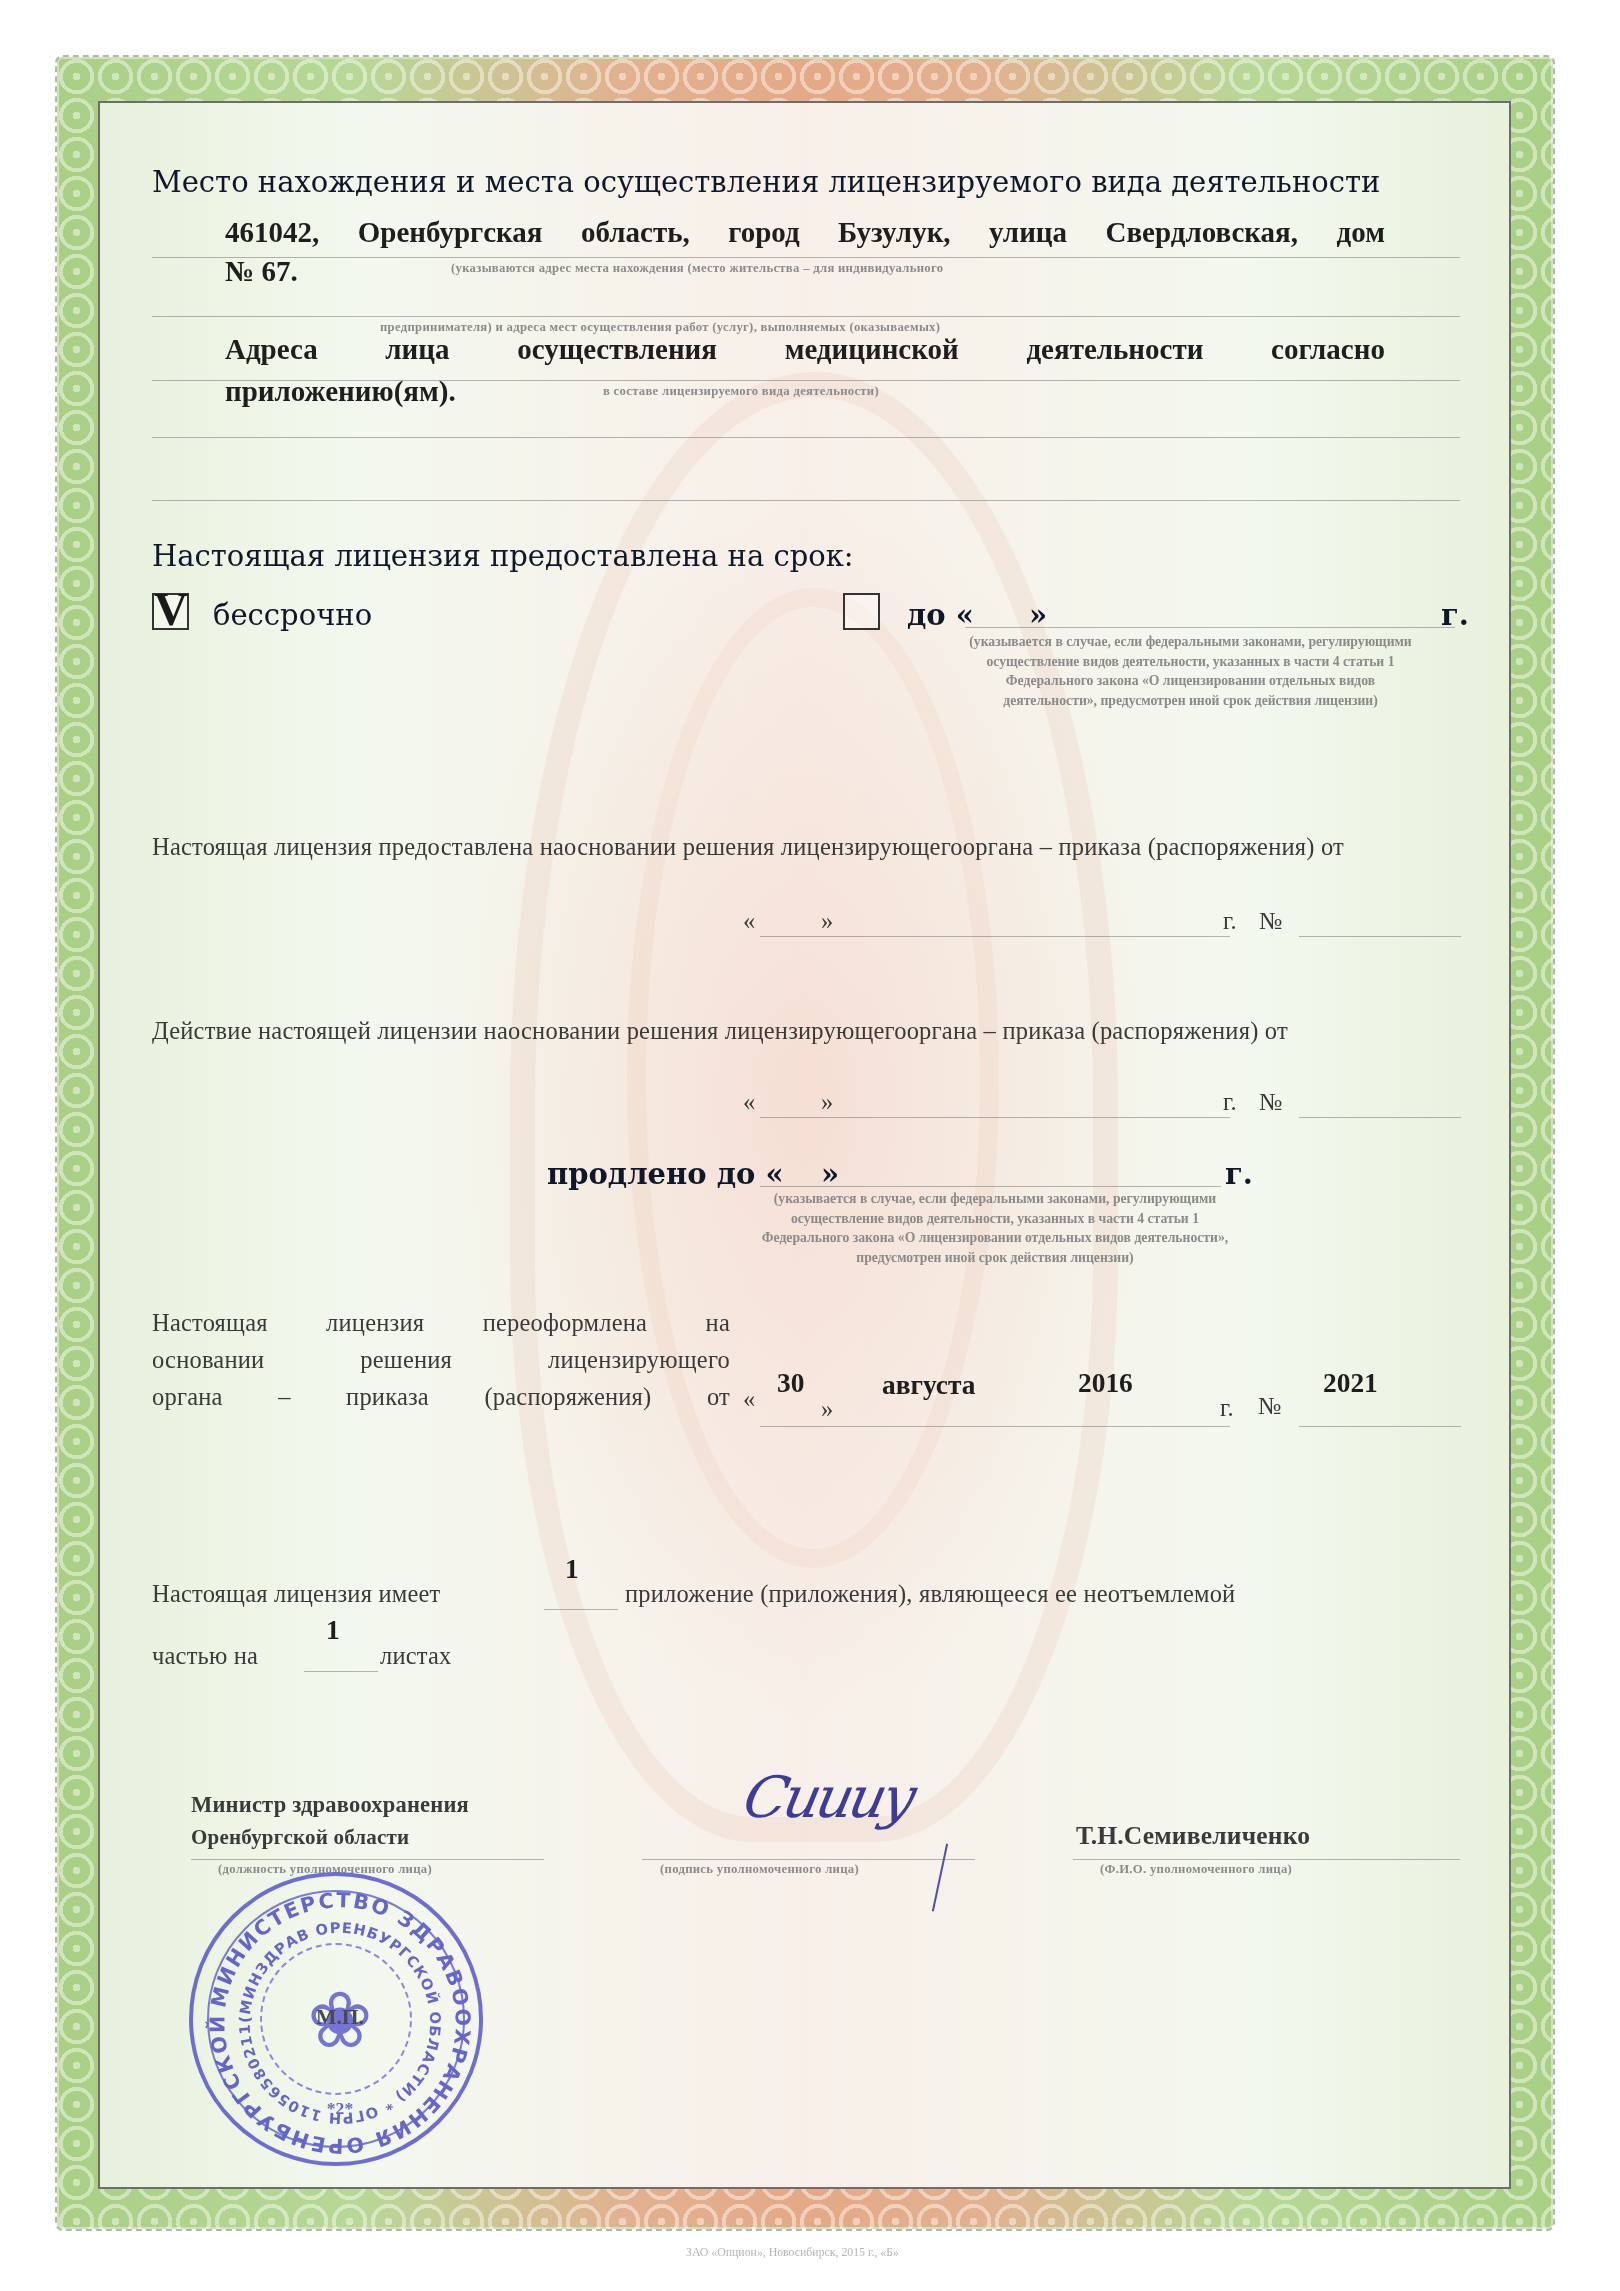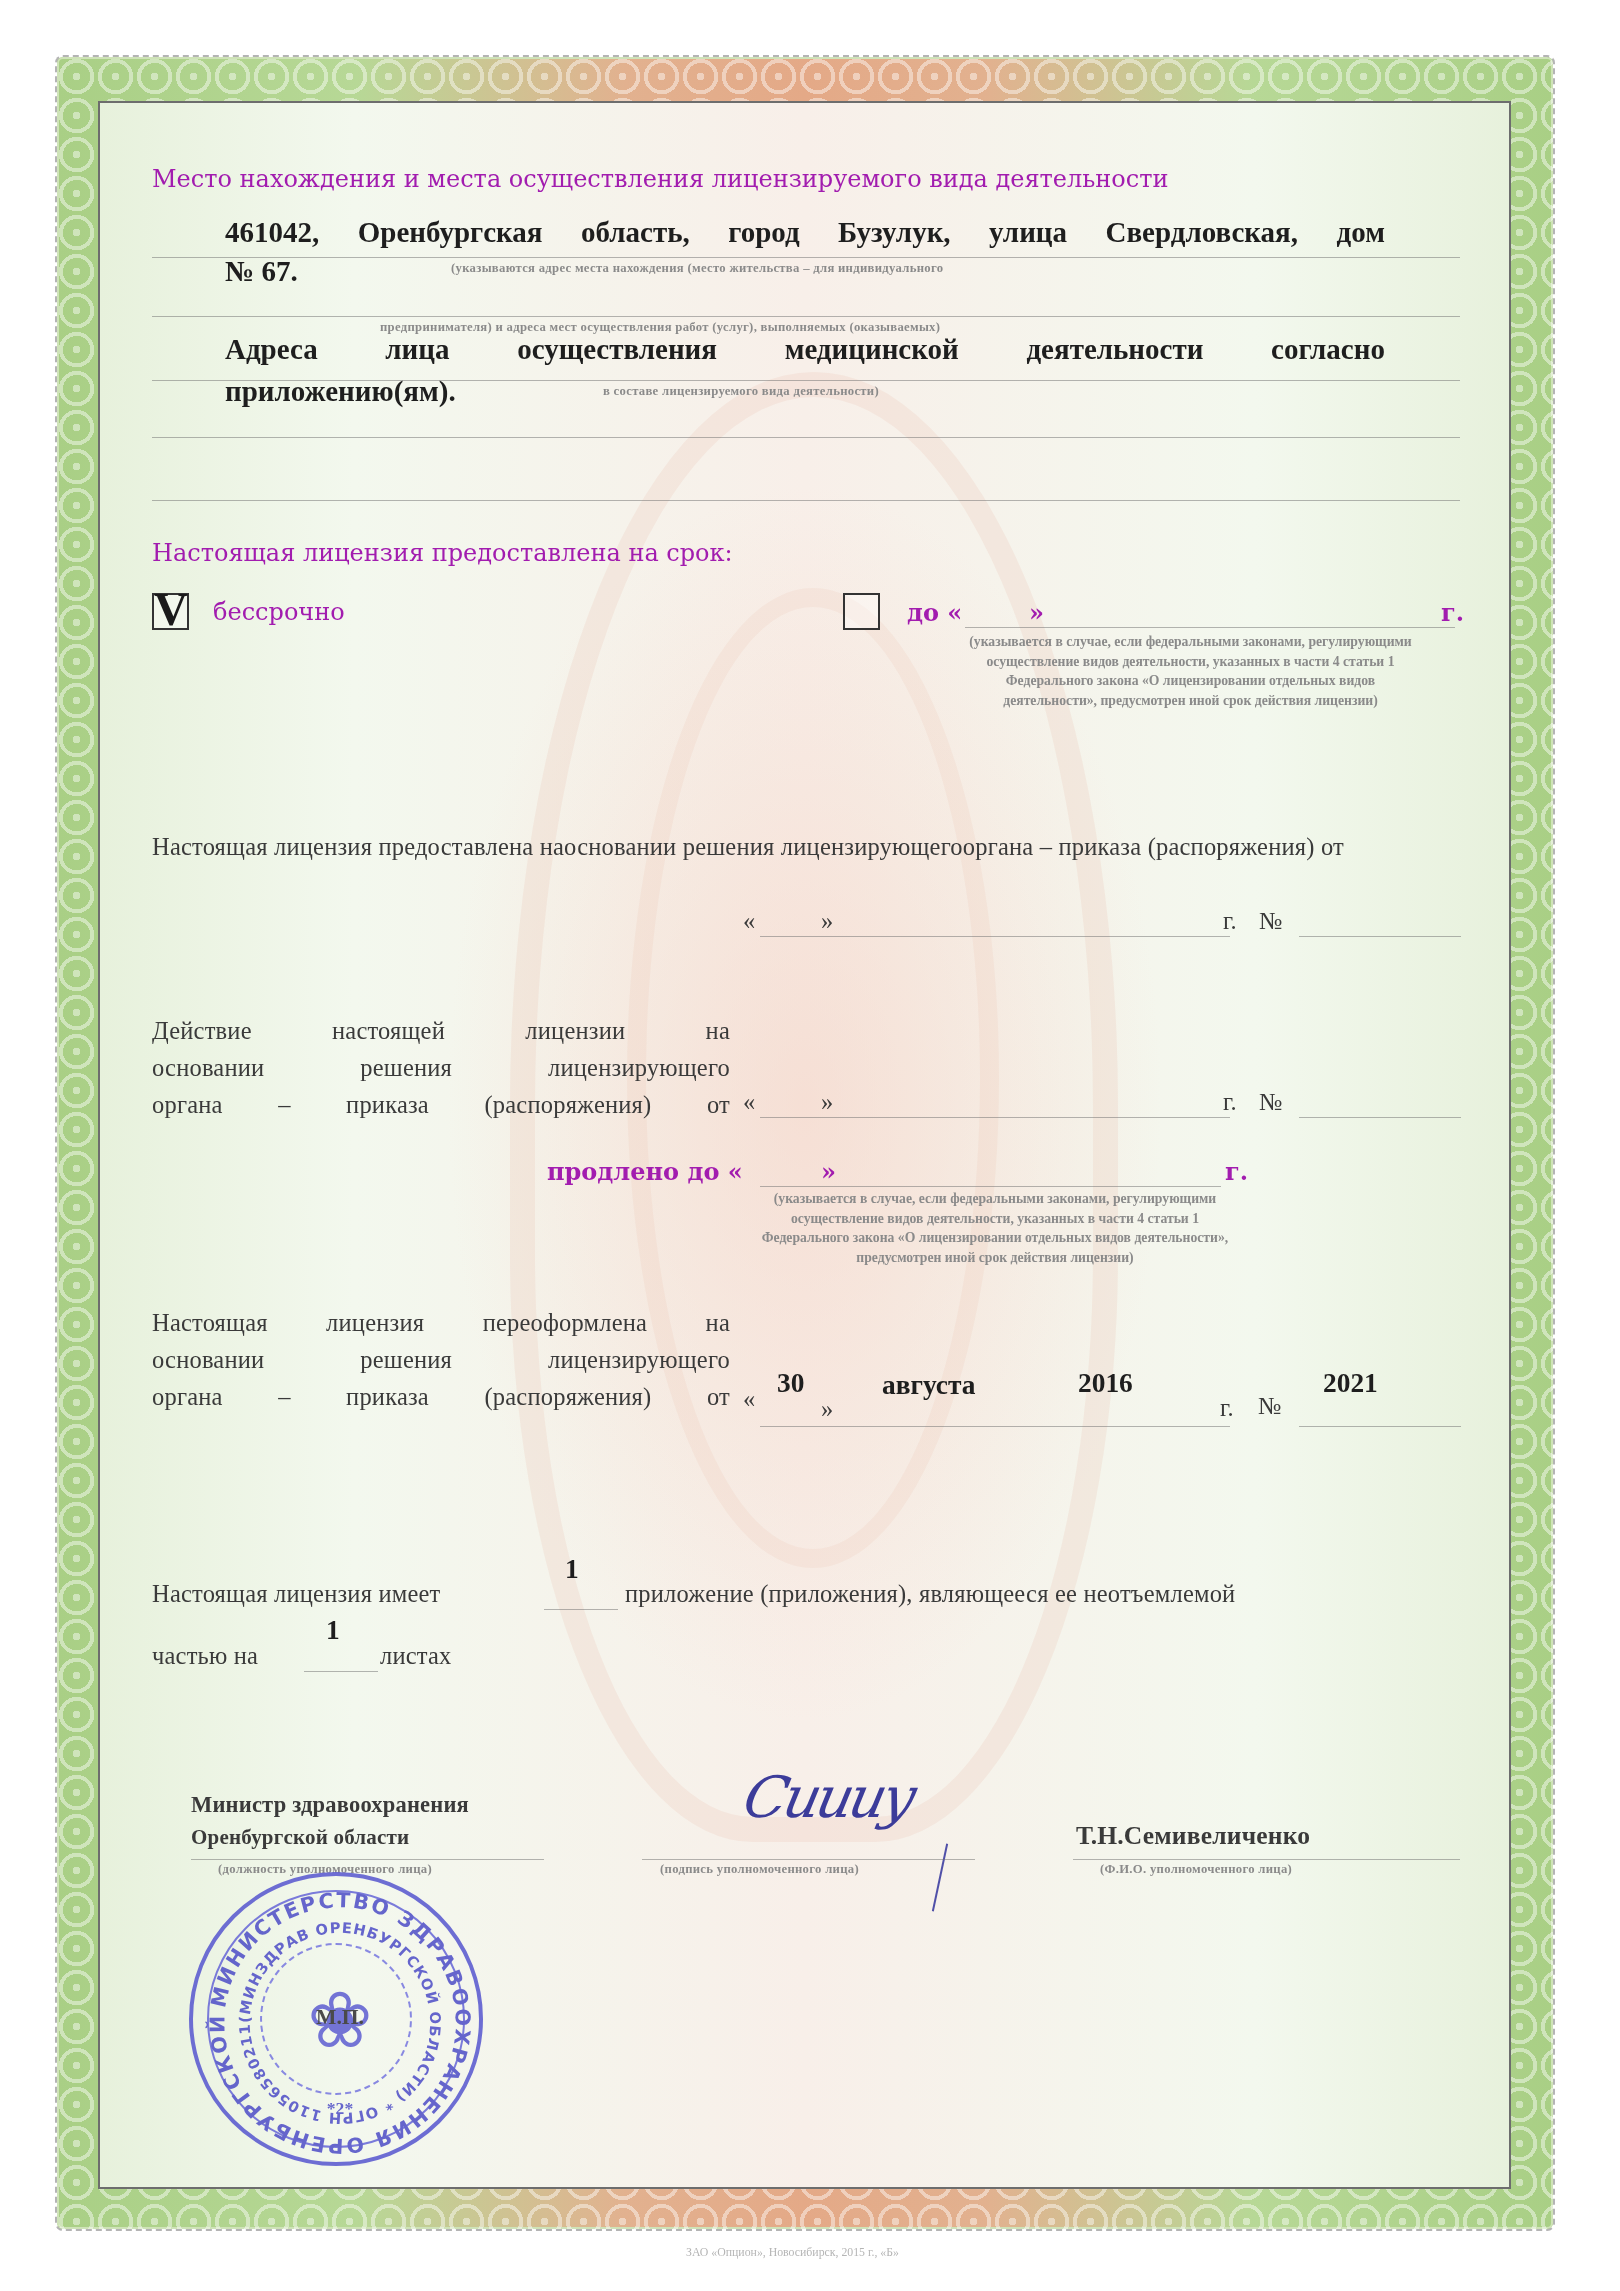--- a/index.html
+++ b/index.html
@@ -45,21 +45,21 @@
   }
   .watermark2 {
     position: absolute; left: 627px; top: 588px; width: 372px; height: 980px;
     border-radius: 50%;
     border: 19.6px solid rgba(230,170,150,0.12);
     box-sizing: border-box;
     pointer-events: none;
   }
   .abs { position: absolute; white-space: nowrap; }
   .label { font-size: 24.5px; color: #3a3a3a; letter-spacing: 0.2px; }
-  .label-sans { font-family: "DejaVu Serif", serif; font-size: 24px; color: #a21caf; }
+  .label-sans { font-family: "DejaVu Serif", serif; font-size: 29px; color: #0f172a; }
   .bold-big { font-weight: bold; font-size: 29px; color: #1e1e1e; }
   .fill { font-weight: bold; font-size: 27.4px; color: #1e1e1e; }
   .caption { font-size: 12.7px; color: #8a8a8a; font-weight: bold; letter-spacing: 0.3px; }
   .caption-c { font-size: 13.7px; color: #8a8a8a; font-weight: bold; text-align: center; line-height: 19.6px; white-space: normal; }
   .rule { position: absolute; height: 0; border-top: 1.5px solid rgba(110,110,110,0.5); }
   .justify { display: flex; justify-content: space-between; }
   .checkbox {
     position: absolute; width: 37px; height: 37px; border: 2px solid #333; box-sizing: border-box;
     background: rgba(255,255,255,0.4);
   }
@@ -149,21 +149,21 @@
   <span style="text-align:justify; text-align-last:justify;">основании решения лицензирующего</span>
   <span style="text-align:justify; text-align-last:justify;">органа – приказа (распоряжения) от</span>
 </div>
 <div class="abs label" style="left:743px; top:907px;">«</div>
 <div class="abs label" style="left:821px; top:907px;">»</div>
 <div class="rule" style="left:760px; top:936px; width:470px;"></div>
 <div class="abs label" style="left:1223px; top:907px;">г.</div>
 <div class="abs label" style="left:1259px; top:907px;">№</div>
 <div class="rule" style="left:1299px; top:936px; width:162px;"></div>
 
-<div class="abs label justify" style="left:152px; top:1012px; width:578px; flex-direction:column; line-height:37px;">
+<div class="abs label justify" style="left:152px; top:1012px; width:578px; flex-direction:row; line-height:37px;">
   <span style="text-align:justify; text-align-last:justify;">Действие настоящей лицензии на</span>
   <span style="text-align:justify; text-align-last:justify;">основании решения лицензирующего</span>
   <span style="text-align:justify; text-align-last:justify;">органа – приказа (распоряжения) от</span>
 </div>
 <div class="abs label" style="left:743px; top:1088px;">«</div>
 <div class="abs label" style="left:821px; top:1088px;">»</div>
 <div class="rule" style="left:760px; top:1117px; width:470px;"></div>
 <div class="abs label" style="left:1223px; top:1088px;">г.</div>
 <div class="abs label" style="left:1259px; top:1088px;">№</div>
 <div class="rule" style="left:1299px; top:1117px; width:162px;"></div>

